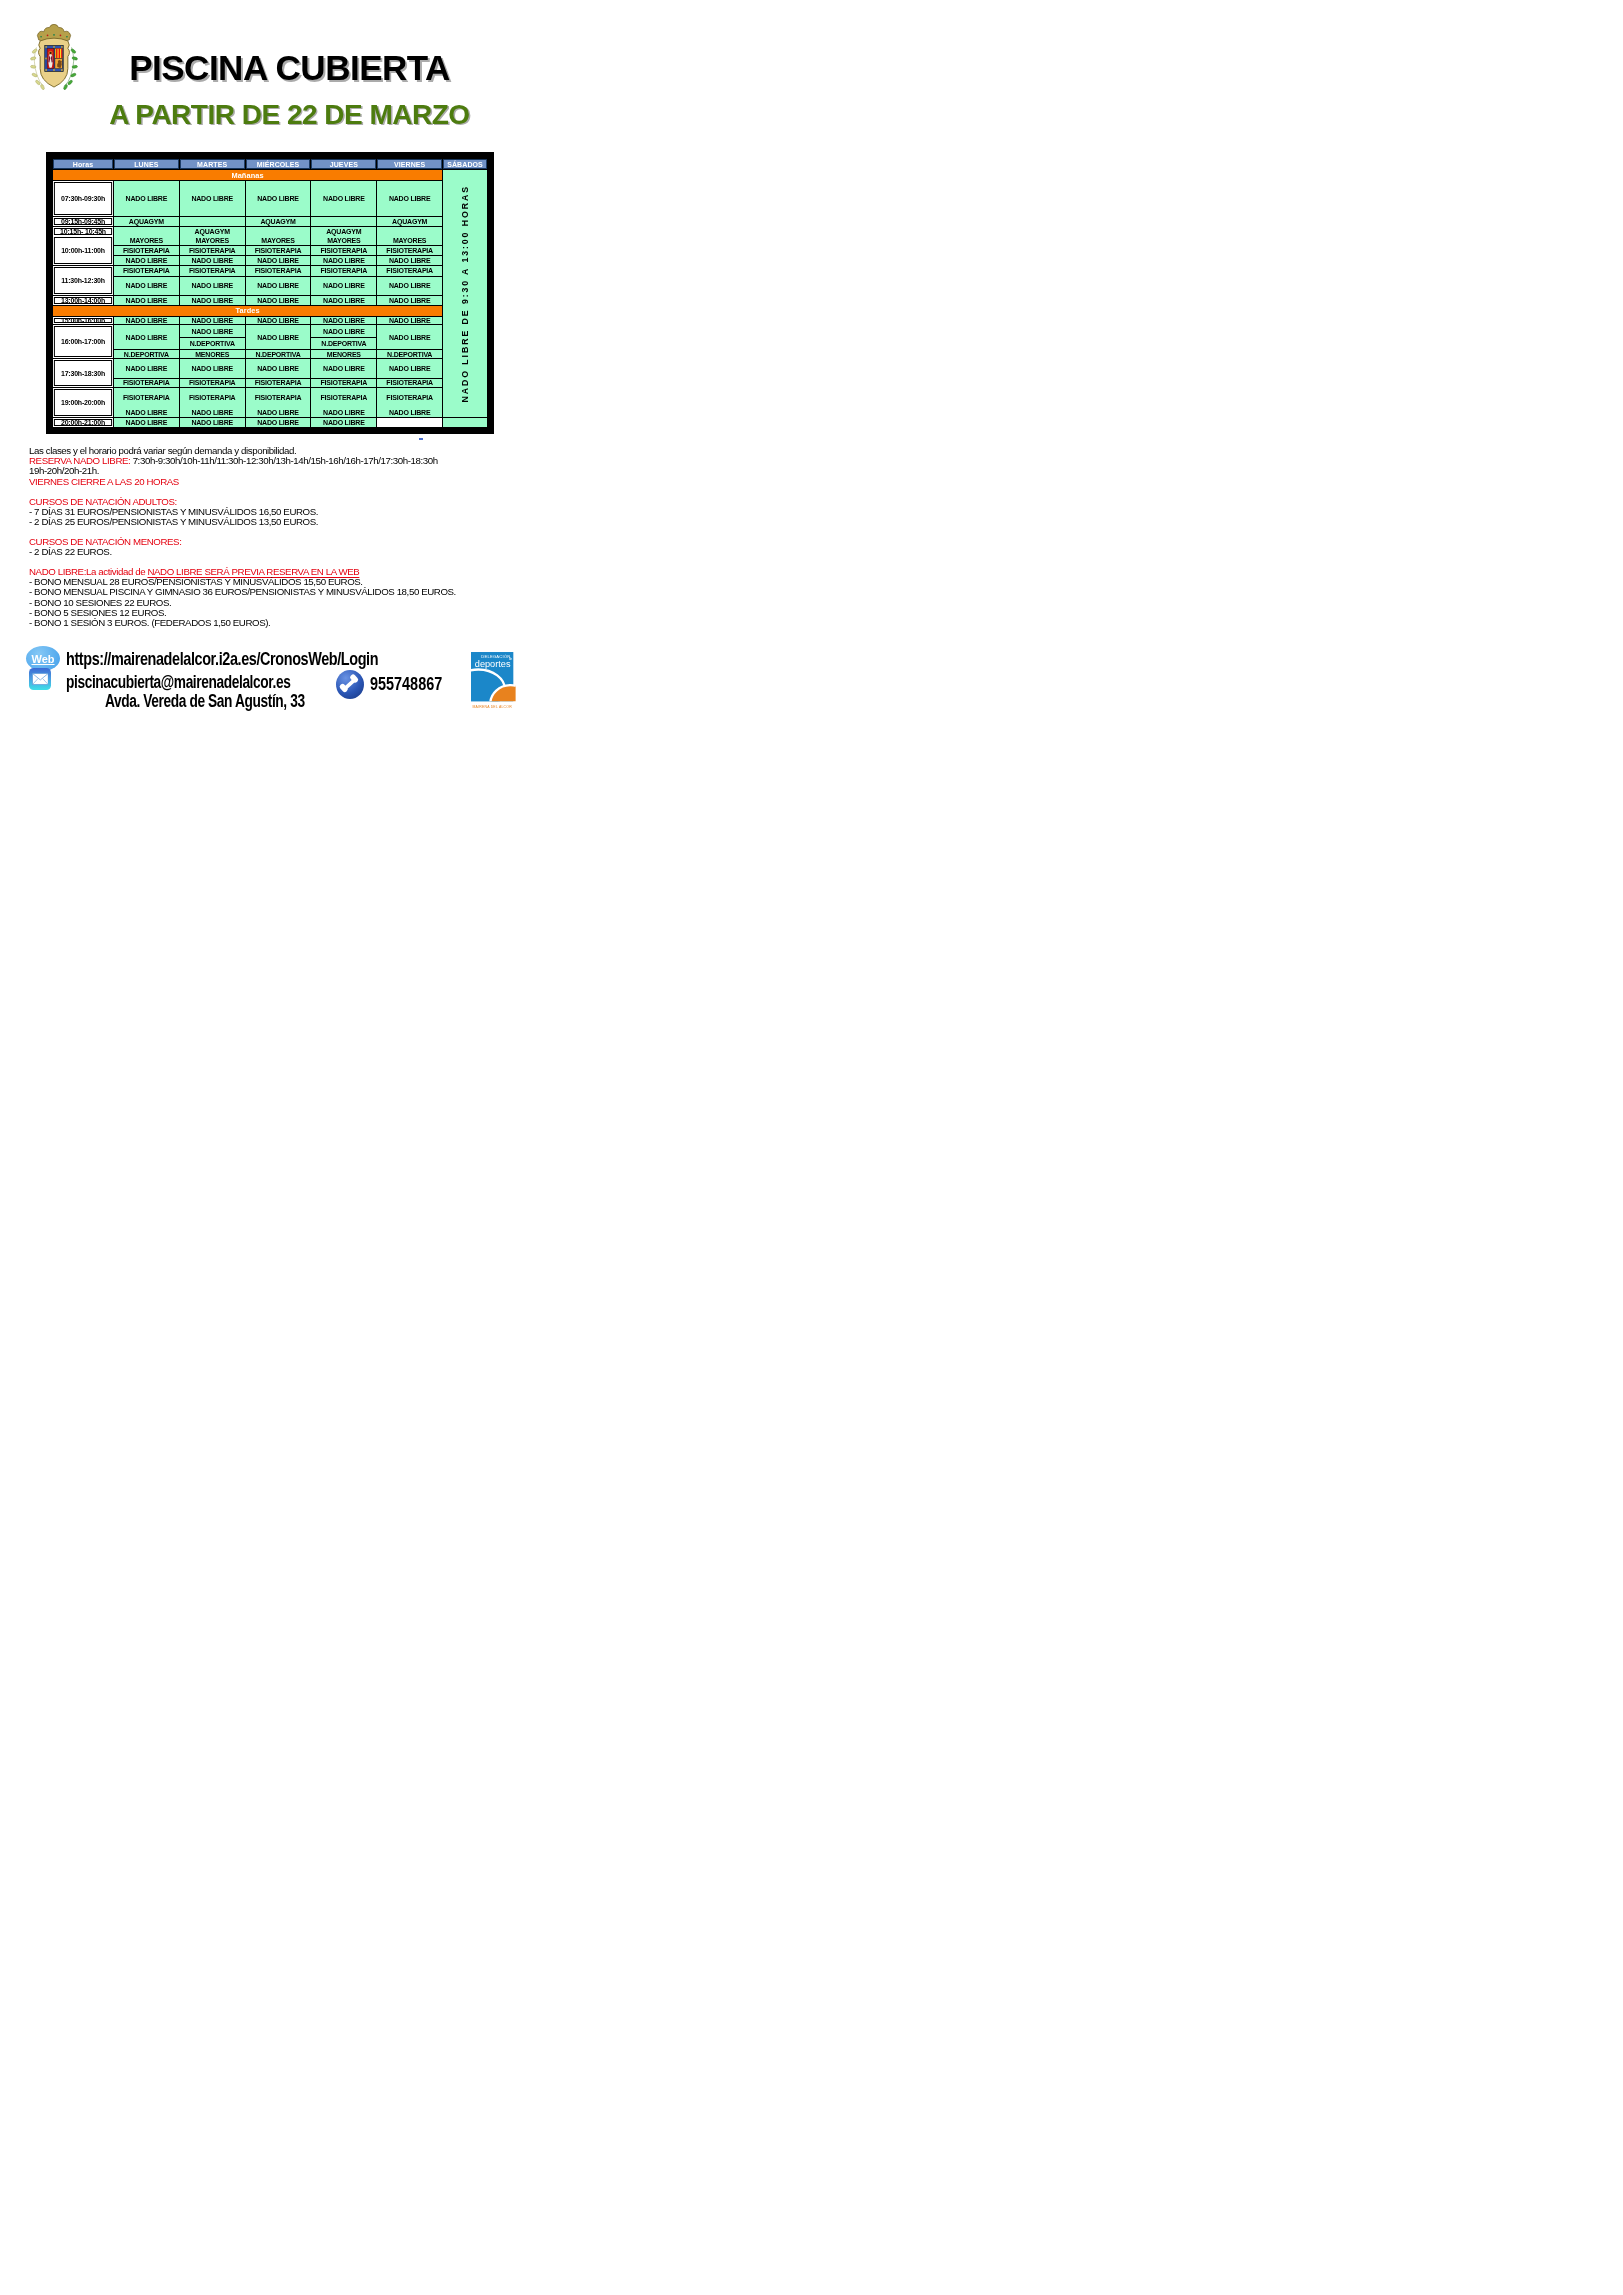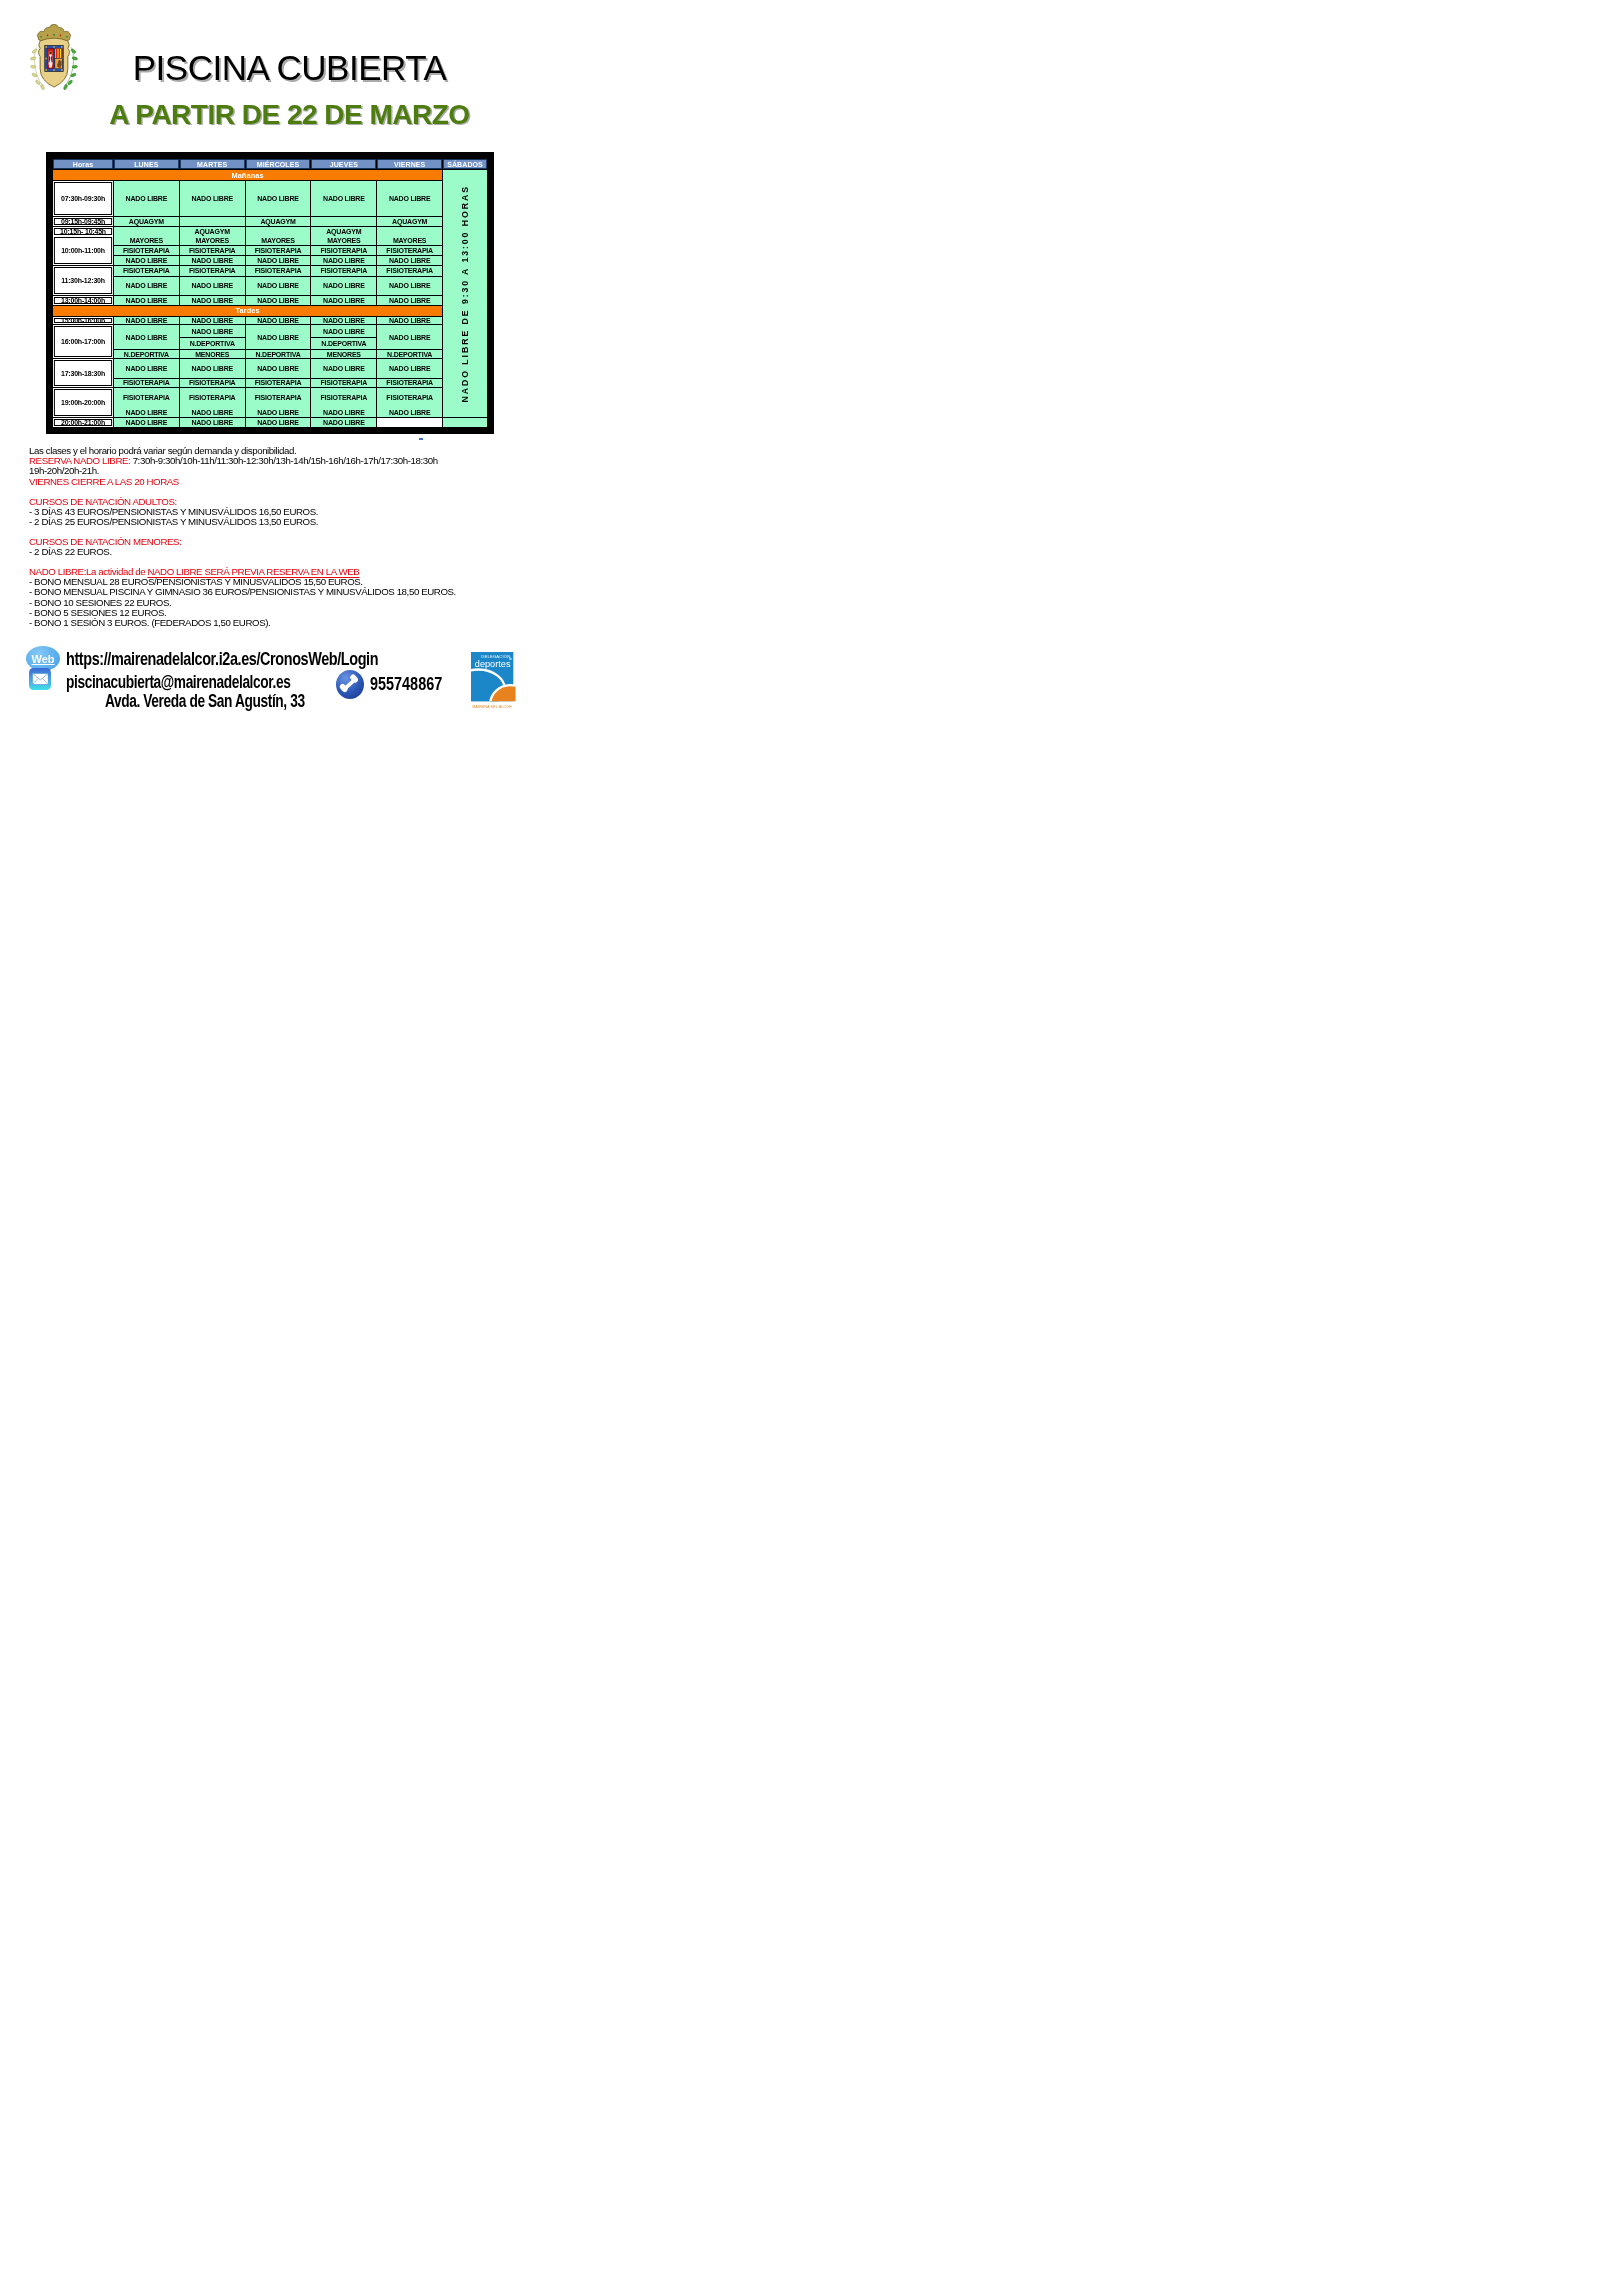--- a/index.html
+++ b/index.html
@@ -1,21 +1,21 @@
 <!DOCTYPE html>
 <html style="font-size:7.4px"><head>
 <meta charset="utf-8">
 <style>
   html,body{margin:0;padding:0;background:#fff;}
   body{width:541px;height:765px;position:relative;font-family:"Liberation Sans",sans-serif;overflow:hidden;}
 
   
   .escudo{position:absolute;left:30px;top:24px;width:48px;height:68px;}
   .title{position:absolute;left:56px;top:48px;width:467px;text-align:center;
-         font-size:35px;font-weight:normal;color:#000;letter-spacing:-0.5px;white-space:nowrap;
+         font-size:35px;font-weight:bold;color:#000;letter-spacing:-0.5px;white-space:nowrap;
          text-shadow:1.9px 1.9px 0 #ababab;}
   .subtitle{position:absolute;left:56px;top:99px;width:467px;text-align:center;
          font-size:28px;font-weight:bold;color:#4d7c0f;letter-spacing:-0.5px;white-space:nowrap;
          text-shadow:1.4px 1.4px 0 #ababab;}
 
   
   .sched{position:absolute;left:46px;top:152px;width:448px;background:#000;padding:7px;
          display:flex;gap:0.9px;box-sizing:border-box;}
   .main{flex:1;display:flex;flex-direction:column;gap:0.9px;}
   .satcol{width:44px;flex:none;display:flex;flex-direction:column;gap:0.9px;}
@@ -340,21 +340,21 @@
 
 <div class="stray"></div>
 
 <div class="notes">
   <div class="nl">Las clases y el horario podrá variar según demanda y disponibilidad.</div>
   <div class="nl"><span class="red">RESERVA NADO LIBRE:</span><span> 7:30h-9:30h/10h-11h/11:30h-12:30h/13h-14h/15h-16h/16h-17h/17:30h-18:30h</span></div>
   <div class="nl">19h-20h/20h-21h.</div>
   <div class="nl red">VIERNES CIERRE A LAS 20 HORAS</div>
   <div class="sp"></div>
   <div class="nl red">CURSOS DE NATACIÓN ADULTOS:</div>
-  <div class="nl">- 3 DÍAS 43 EUROS/PENSIONISTAS Y MINUSVÁLIDOS 16,50 EUROS.</div>
+  <div class="nl">- 7 DÍAS 31 EUROS/PENSIONISTAS Y MINUSVÁLIDOS 16,50 EUROS.</div>
   <div class="nl">- 2 DÍAS 25 EUROS/PENSIONISTAS Y MINUSVÁLIDOS 13,50 EUROS.</div>
   <div class="sp"></div>
   <div class="nl red">CURSOS DE NATACIÓN MENORES:</div>
   <div class="nl">- 2 DÍAS 22 EUROS.</div>
   <div class="sp"></div>
   <div class="nl red"><span>NADO LIBRE:La actividad de </span><span class="uline">NADO LIBRE SERÁ PREVIA RESERVA EN LA WEB</span></div>
   <div class="nl">- BONO MENSUAL 28 EUROS/PENSIONISTAS Y MINUSVÁLIDOS 15,50 EUROS.</div>
   <div class="nl">- BONO MENSUAL PISCINA Y GIMNASIO 36 EUROS/PENSIONISTAS Y MINUSVÁLIDOS 18,50 EUROS.</div>
   <div class="nl">- BONO 10 SESIONES 22 EUROS.</div>
   <div class="nl">- BONO 5 SESIONES 12 EUROS.</div>

